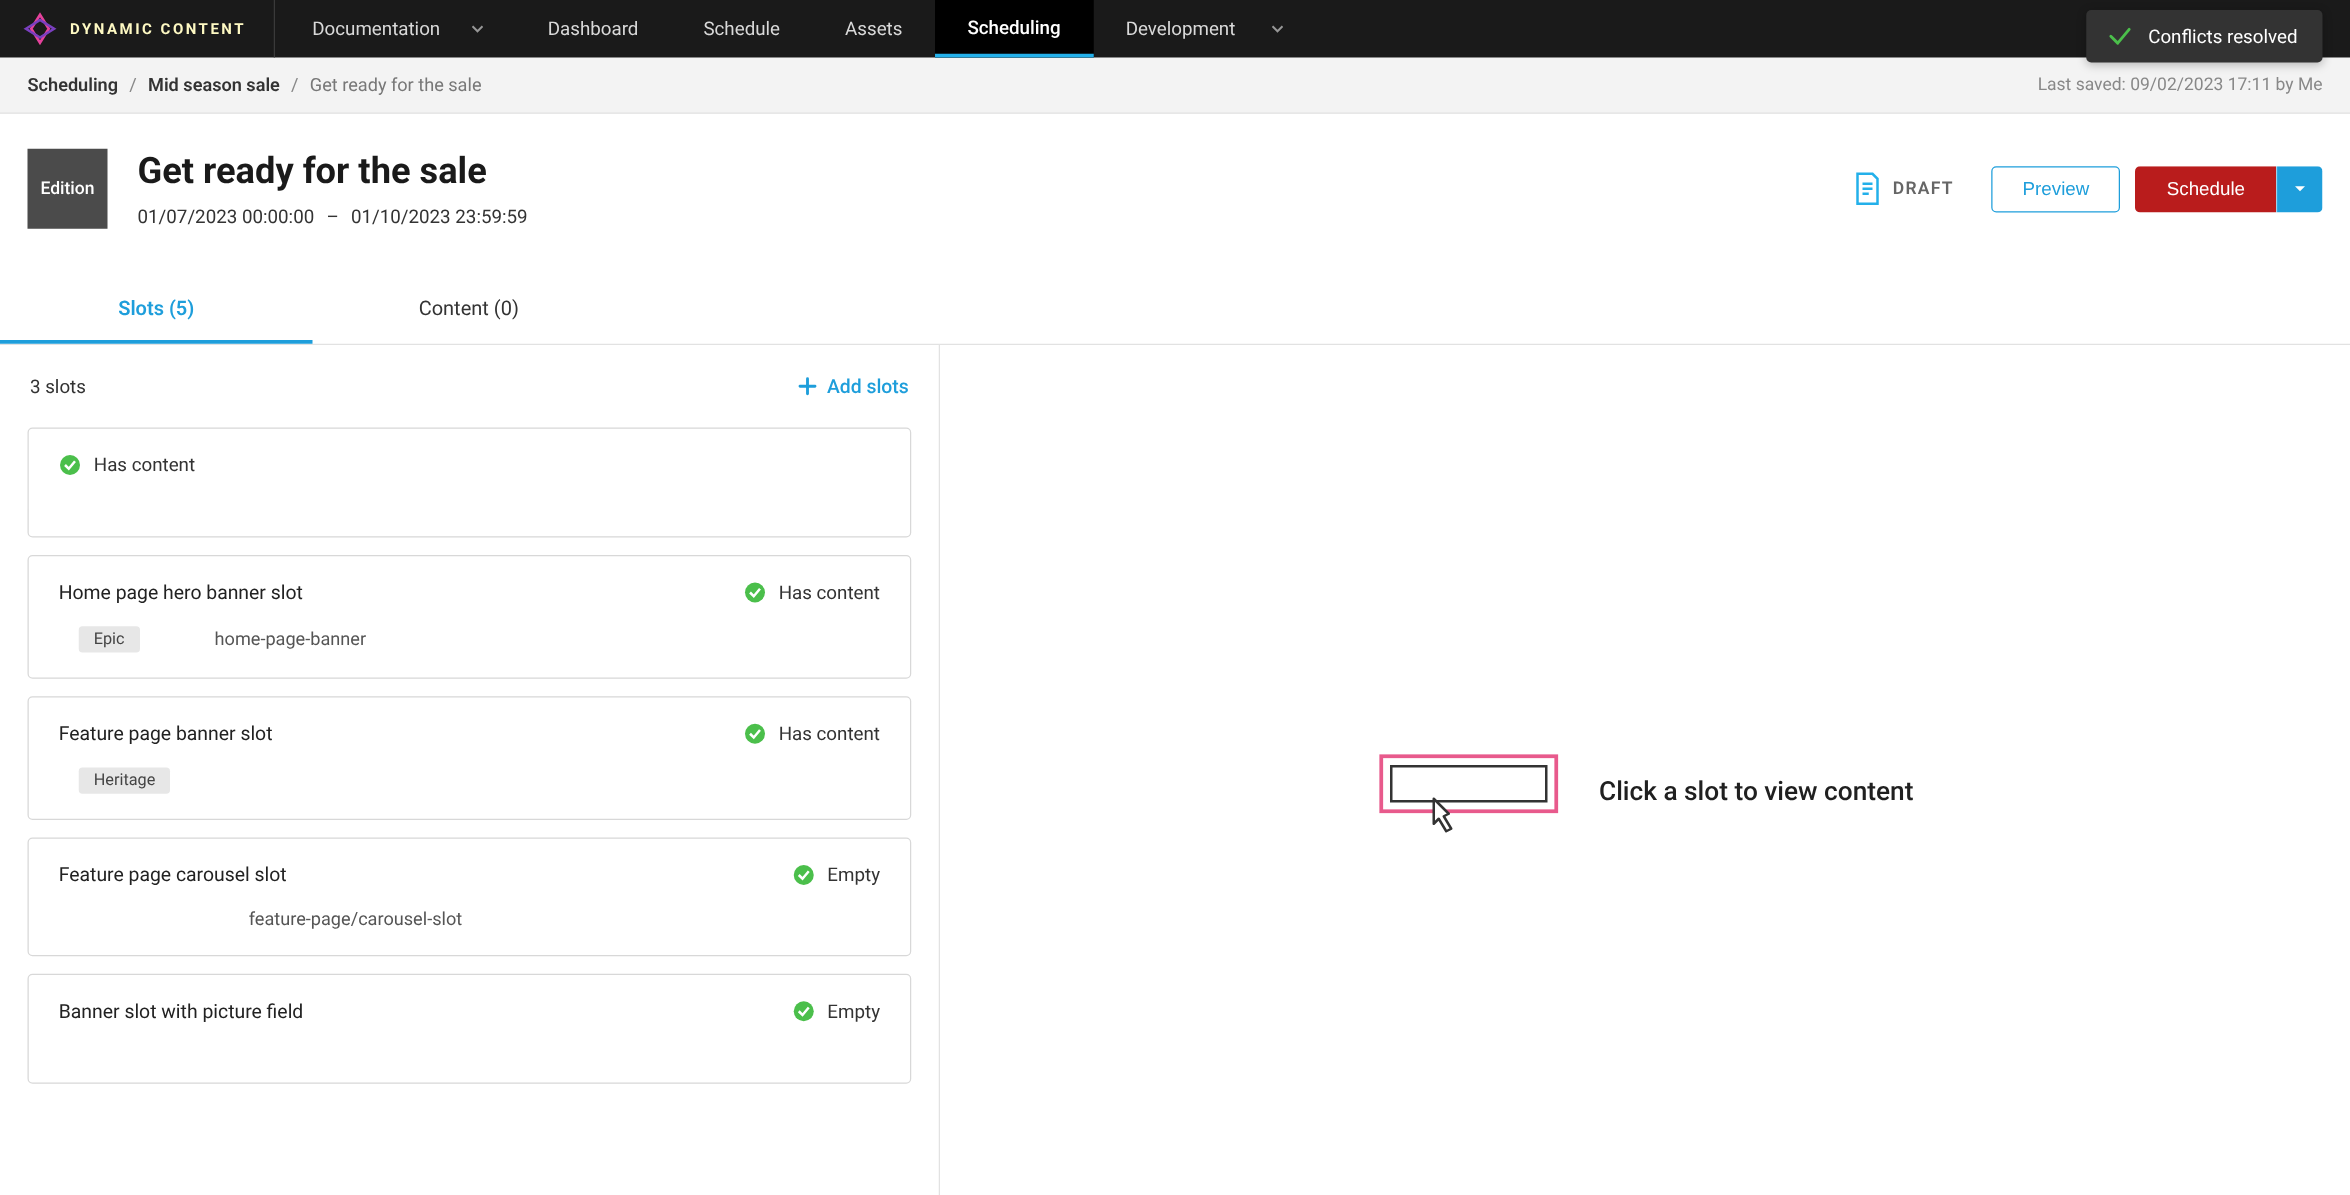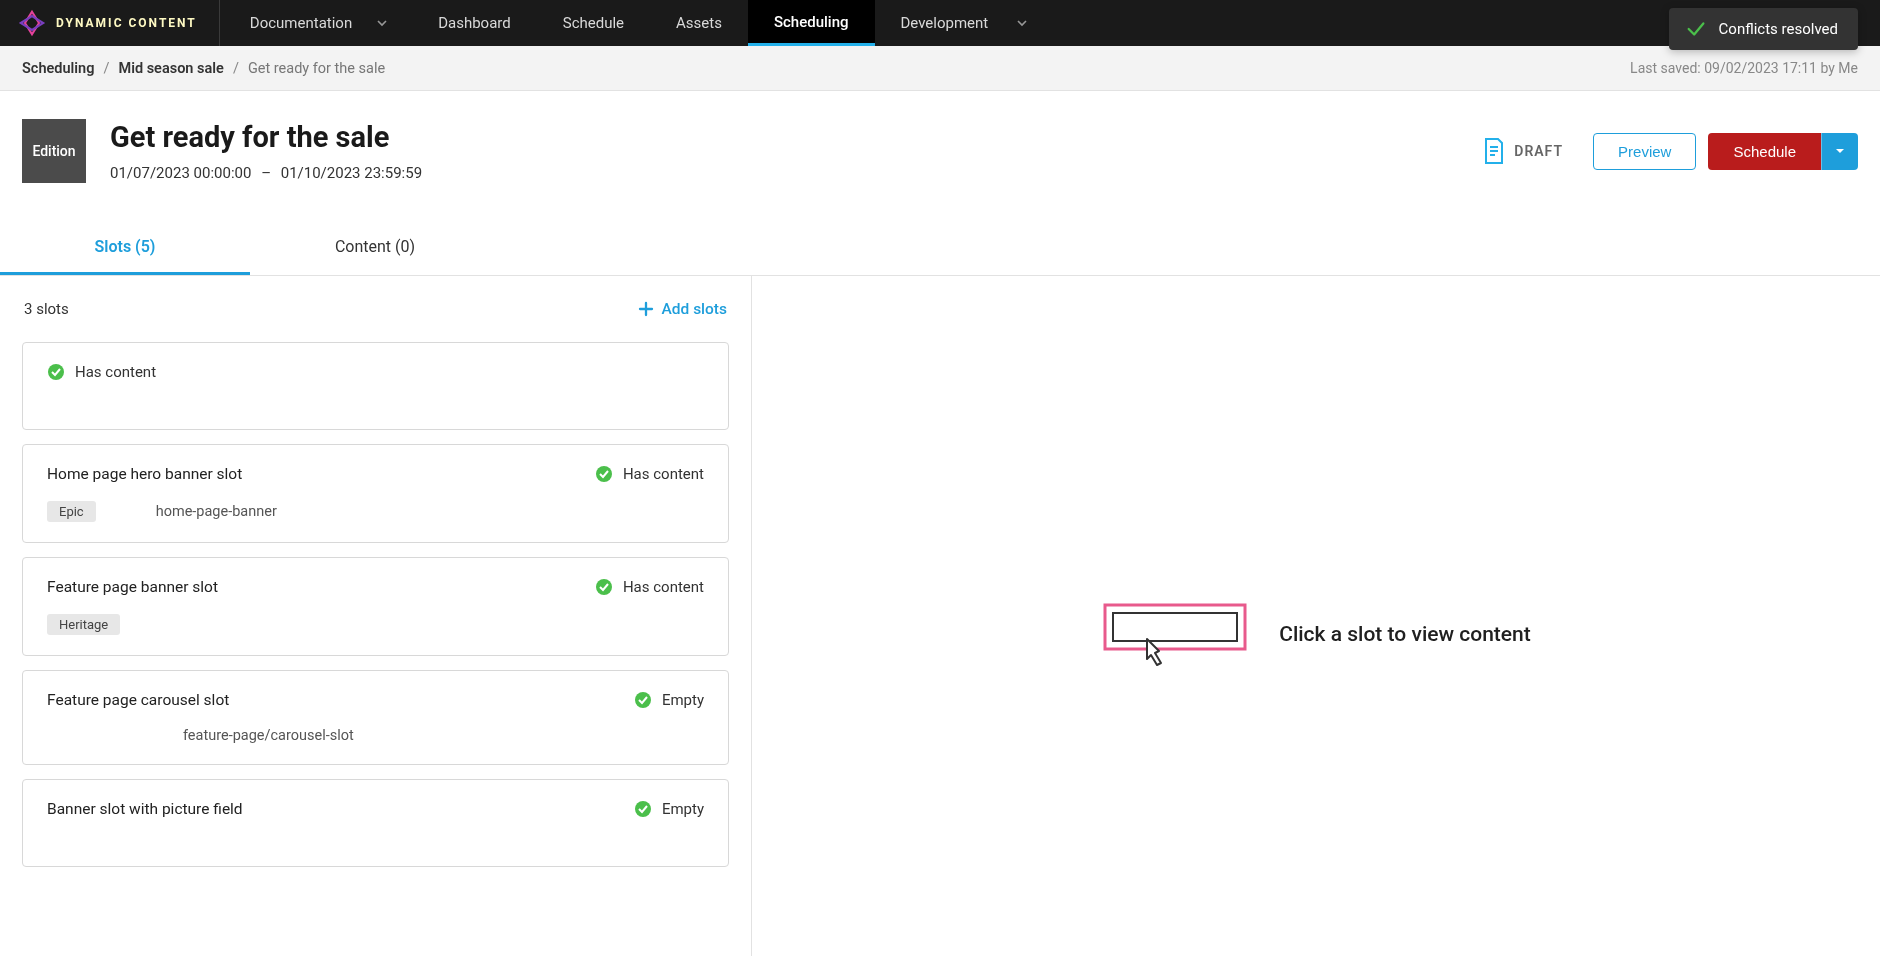--- a/index.html
+++ b/index.html
@@ -222,20 +222,21 @@
     font-size: 15px; color: #333;
   }
   .slot-status .dot { margin-right: 10px; }
   .status-dot-ok {
     width: 18px; height: 18px;
   }
   .slot-meta {
     display: flex; align-items: center;
     margin-top: 18px;
     gap: 60px;
+    margin-left: 16px;
   }
   .tag {
     background: #e7e7e7;
     color: #444;
     border-radius: 3px;
     padding: 3px 12px;
     font-size: 13px;
   }
   .slot-path { font-size: 14.5px; color: #555; }
 

